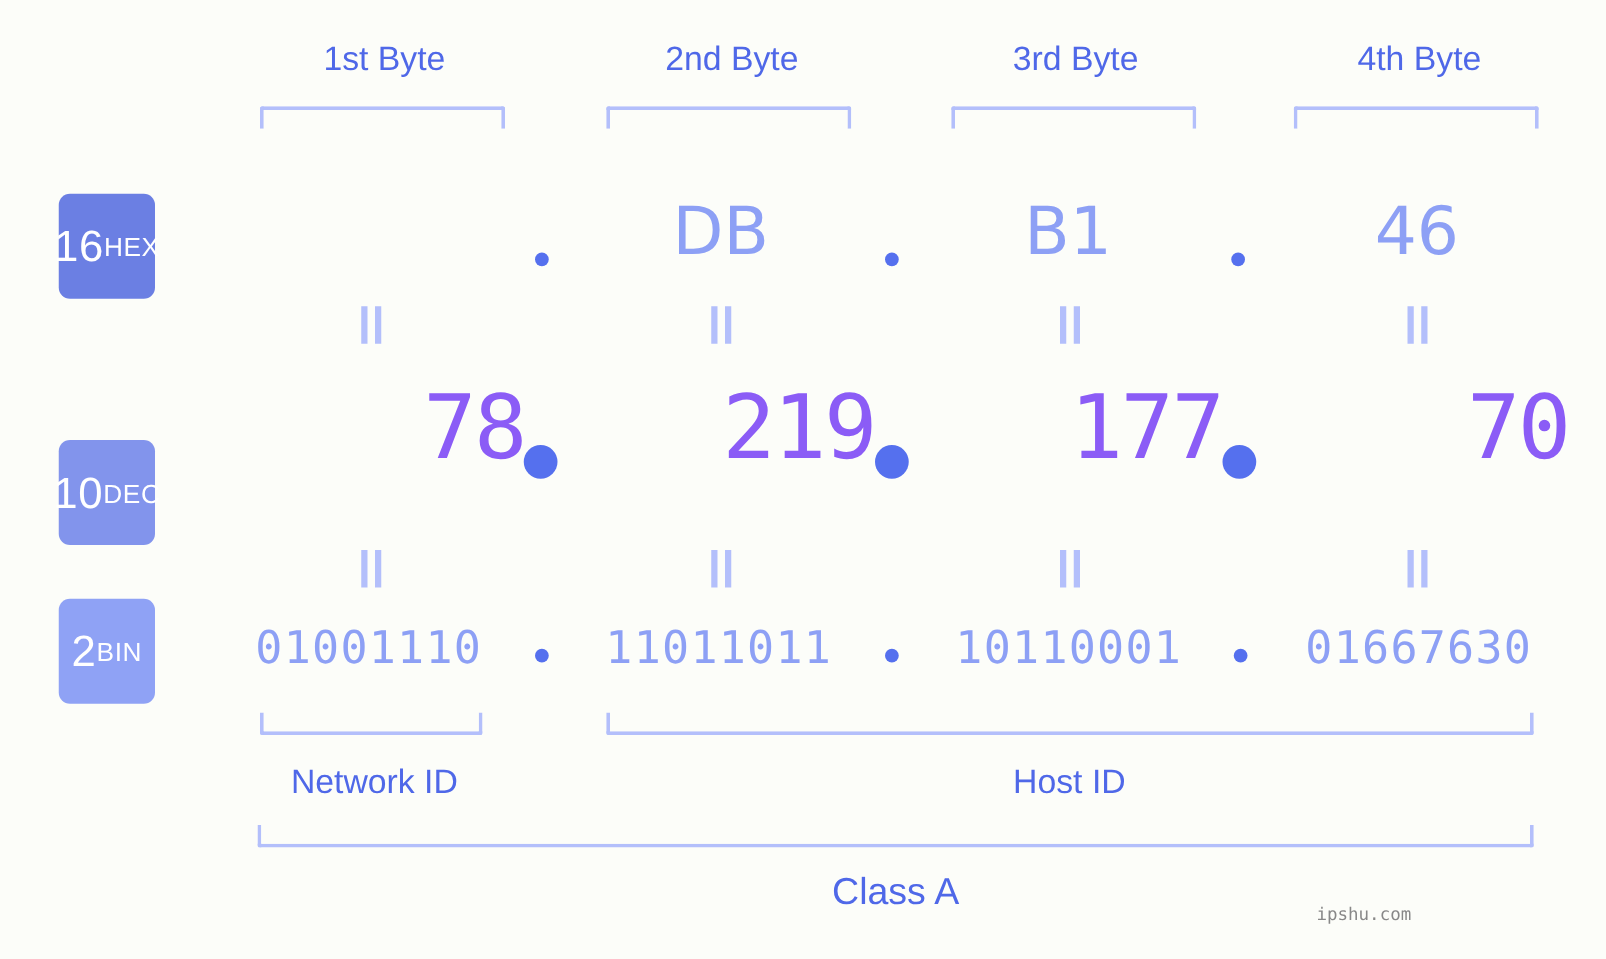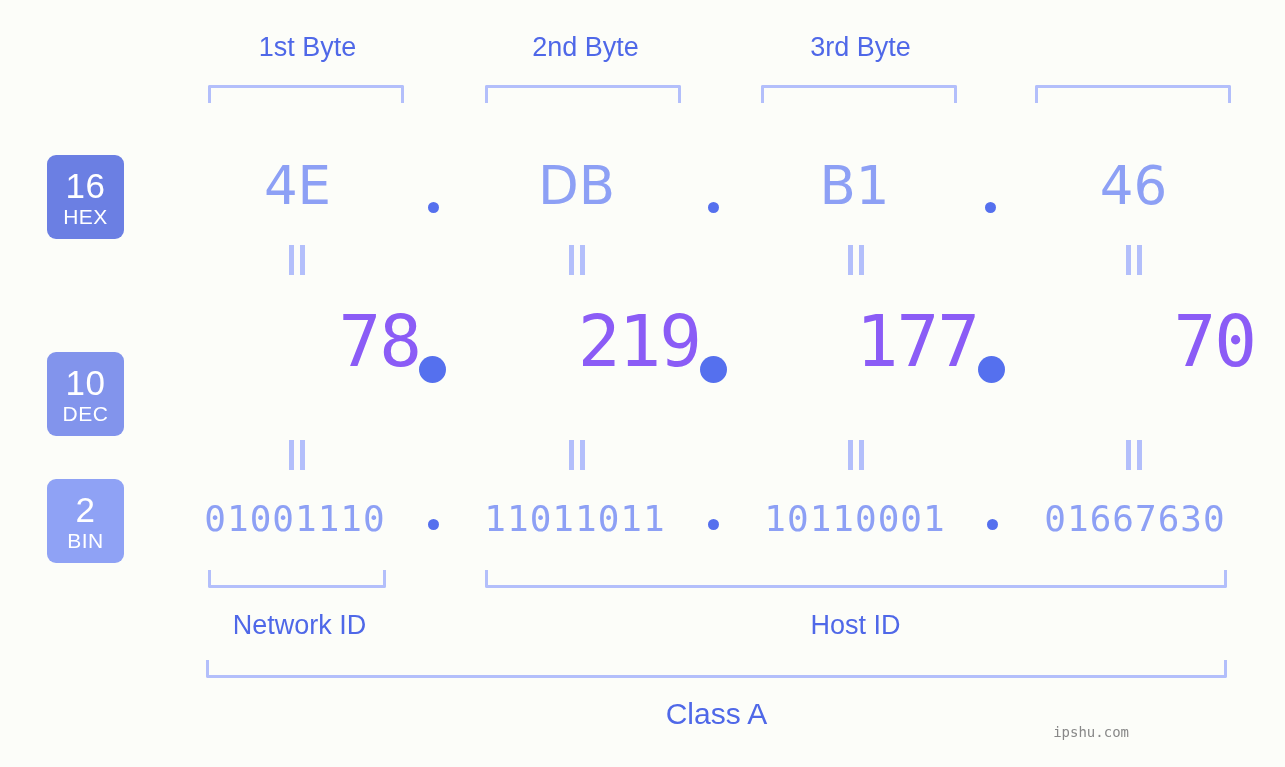--- a/index.html
+++ b/index.html
@@ -33,21 +33,21 @@
     height:18px;
     border-radius:0 0 2px 2px;
   }
 
   
   .badge {
     position:absolute; left:47px;
     width:77px; height:84px;
     border-radius:9px;
     color:#ffffff;
-    display:flex; flex-direction:column;
+    display:flex; flex-direction:row;
     align-items:center; justify-content:center;
     line-height:1;
   }
   .badge .num  { font-size:35px; font-weight:400; letter-spacing:0.5px; }
   .badge .name { font-size:21px; font-weight:400; margin-top:3px; letter-spacing:0.5px; }
 
   
   .row { position:absolute; left:0; width:1285px; }
 
   .cell {
@@ -114,41 +114,41 @@
   }
 </style>
 </head>
 <body>
 
 <div class="stage">
 
   <div class="byte-label" style="left:185px; width:245px;">1st Byte</div>
   <div class="byte-label" style="left:463px; width:245px;">2nd Byte</div>
   <div class="byte-label" style="left:738px; width:245px;">3rd Byte</div>
+  <div class="byte-label" style="left:1013px; width:245px;">4th Byte</div>
 
   <div class="bracket-down" style="left:208px; top:85px; width:196px;"></div>
   <div class="bracket-down" style="left:485px; top:85px; width:196px;"></div>
   <div class="bracket-down" style="left:761px; top:85px; width:196px;"></div>
   <div class="bracket-down" style="left:1035px; top:85px; width:196px;"></div>
 
   <div class="badge" style="top:155px; background:#6b7fe3;">
     <span class="num">16</span>
     <span class="name">HEX</span>
   </div>
   <div class="badge" style="top:316px; background:#8294ec;margin-top:36px;">
     <span class="num">10</span>
     <span class="name">DEC</span>
   </div>
   <div class="badge" style="top:479px; background:#8fa2f5;">
     <span class="num">2</span>
     <span class="name">BIN</span>
   </div>
 
   <div class="row" style="top:155px; height:70px;">
-    <div class="cell hex-val" style="left:185px; top:0; width:225px;">4E</div>
     <div class="dot dot-hex" style="left:428px; top:47px;"></div>
     <div class="cell hex-val" style="left:464px; top:0; width:225px;">DB</div>
     <div class="dot dot-hex" style="left:708px; top:47px;"></div>
     <div class="cell hex-val" style="left:742px; top:0; width:225px;">B1</div>
     <div class="dot dot-hex" style="left:985px; top:47px;"></div>
     <div class="cell hex-val" style="left:1021px; top:0; width:225px;">46</div>
   </div>
 
   <div class="eq" style="left:289px; top:245px;">
       <i></i>

